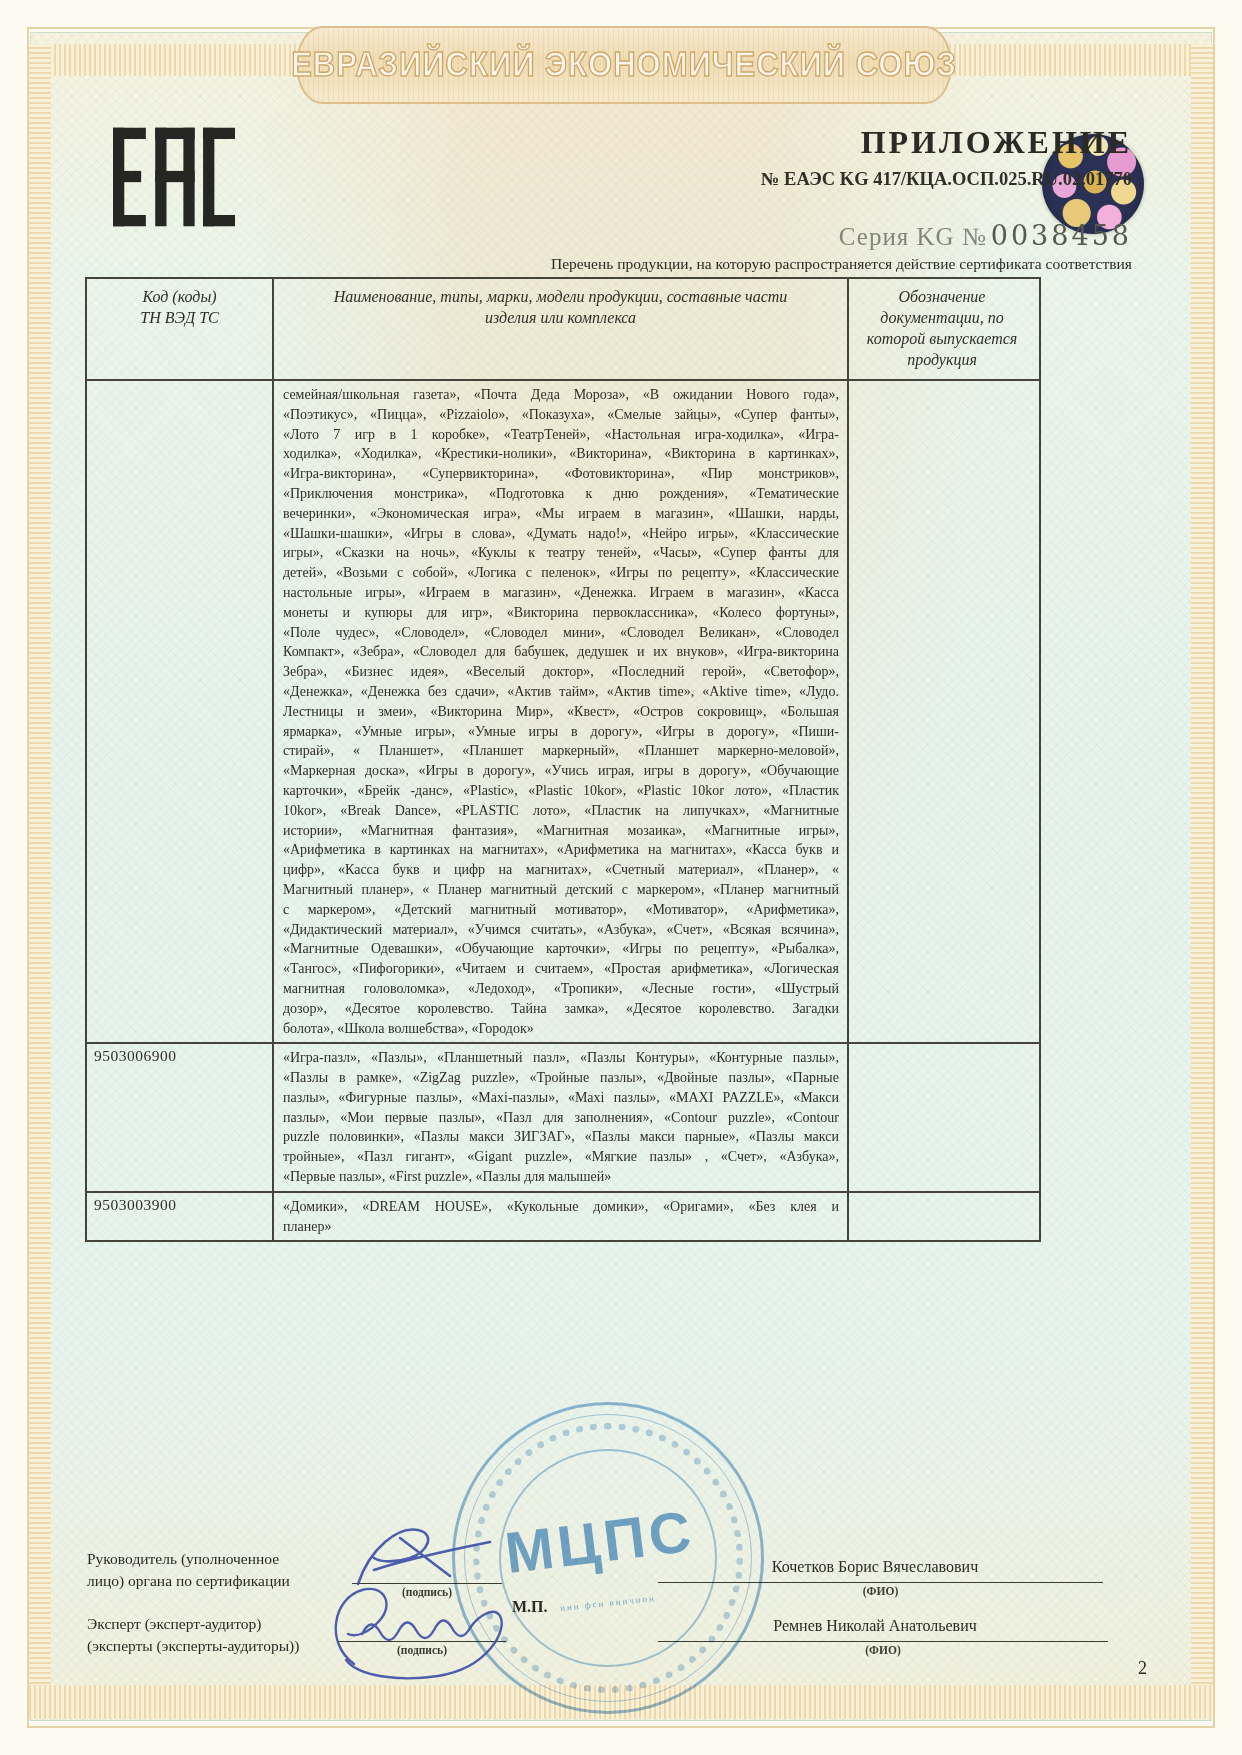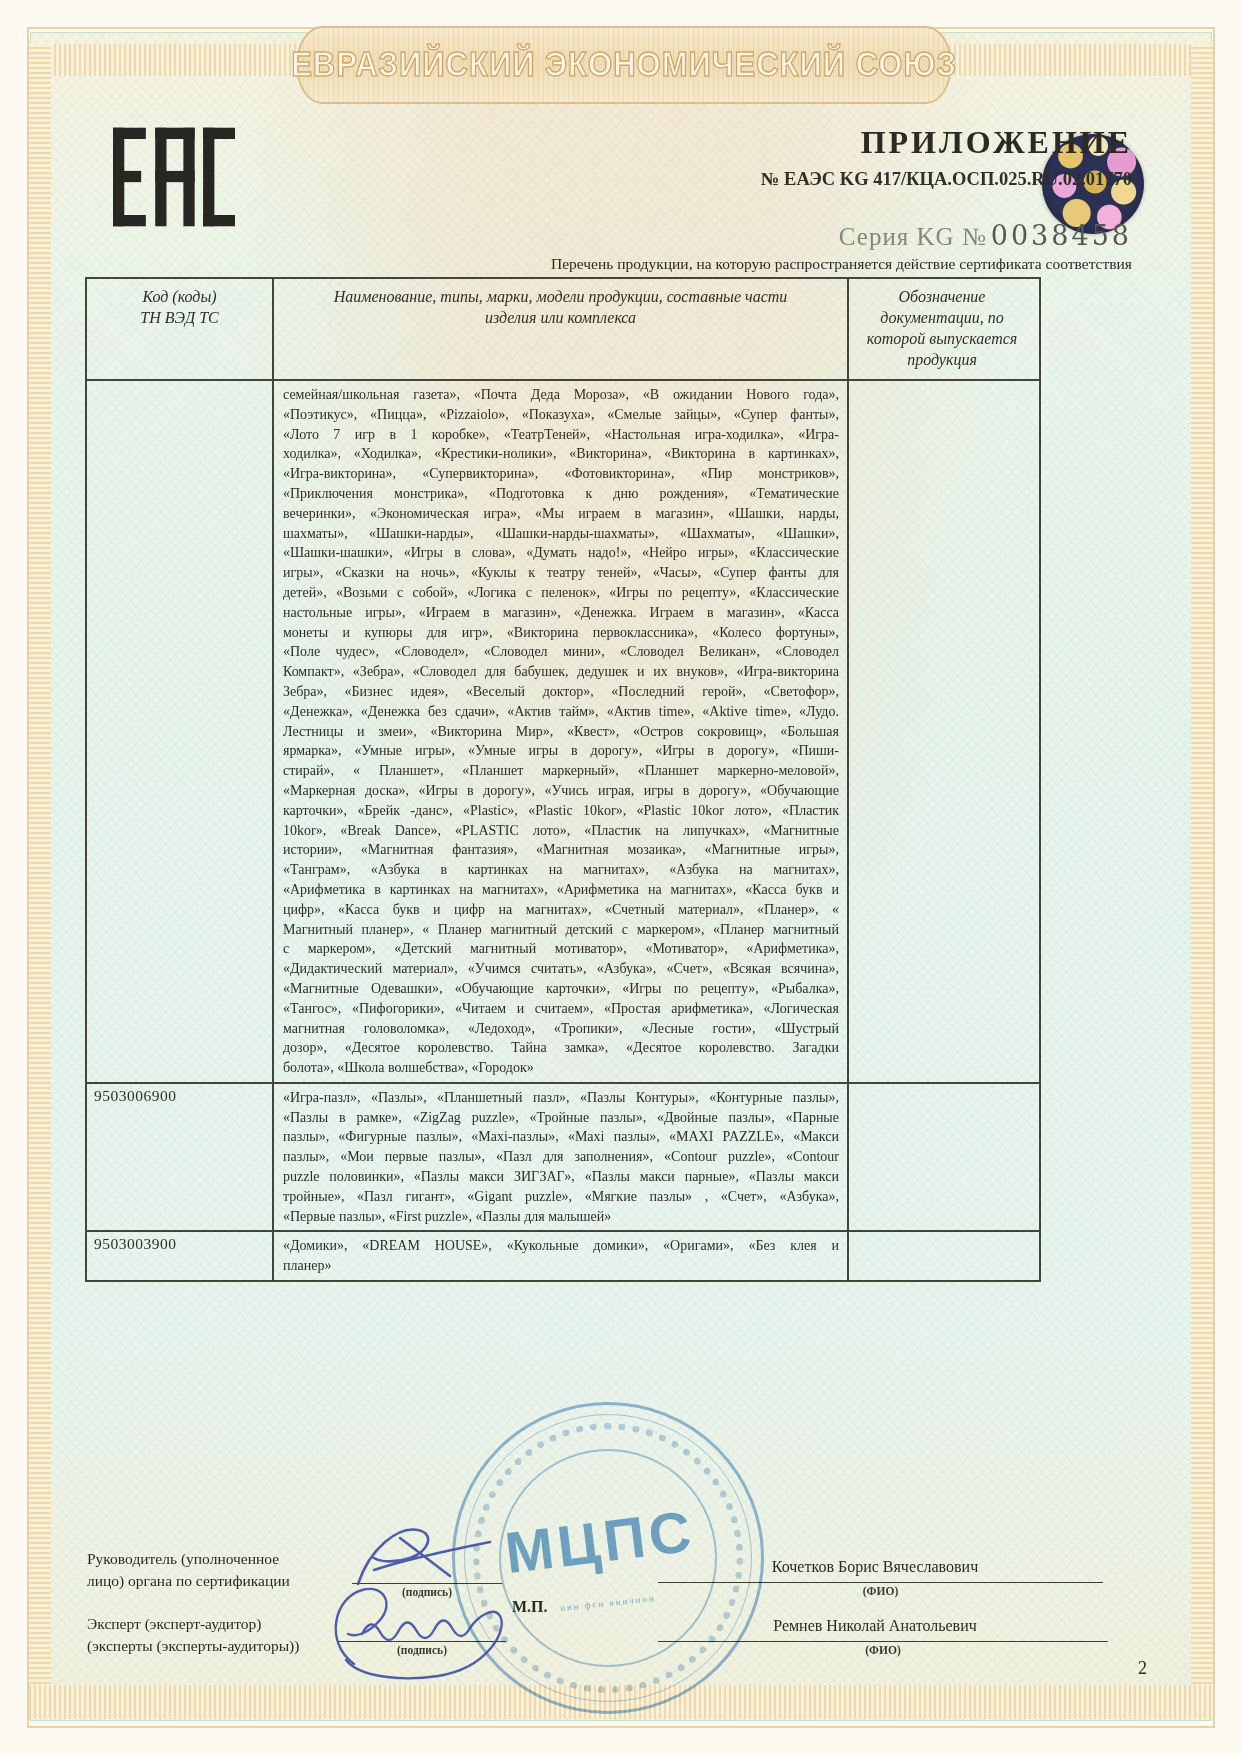--- a/index.html
+++ b/index.html
@@ -155,38 +155,36 @@
         <div class="trow">
           <div class="td code"></div>
           <div class="td names">
             <div class="tline">семейная/школьная газета», «Почта Деда Мороза», «В ожидании Нового года»,</div>
             <div class="tline">«Поэтикус», «Пицца», «Pizzaiolo», «Показуха», «Смелые зайцы», «Супер фанты»,</div>
             <div class="tline">«Лото 7 игр в 1 коробке», «ТеатрТеней», «Настольная игра-ходилка», «Игра-</div>
             <div class="tline">ходилка», «Ходилка», «Крестики-нолики», «Викторина», «Викторина в картинках»,</div>
             <div class="tline">«Игра-викторина», «Супервикторина», «Фотовикторина», «Пир монстриков»,</div>
             <div class="tline">«Приключения монстрика», «Подготовка к дню рождения», «Тематические</div>
             <div class="tline">вечеринки», «Экономическая игра», «Мы играем в магазин», «Шашки, нарды,</div>
-            <div class="tline">шахматы», «Шашки-нарды», «Шашки-нарды-шахматы», «Шахматы», «Шашки»,</div>
             <div class="tline">«Шашки-шашки», «Игры в слова», «Думать надо!», «Нейро игры», «Классические</div>
             <div class="tline">игры», «Сказки на ночь», «Куклы к театру теней», «Часы», «Супер фанты для</div>
             <div class="tline">детей», «Возьми с собой», «Логика с пеленок», «Игры по рецепту», «Классические</div>
             <div class="tline">настольные игры», «Играем в магазин», «Денежка. Играем в магазин», «Касса</div>
             <div class="tline">монеты и купюры для игр», «Викторина первоклассника», «Колесо фортуны»,</div>
             <div class="tline">«Поле чудес», «Словодел», «Словодел мини», «Словодел Великан», «Словодел</div>
             <div class="tline">Компакт», «Зебра», «Словодел для бабушек, дедушек и их внуков», «Игра-викторина</div>
             <div class="tline">Зебра», «Бизнес идея», «Веселый доктор», «Последний герой», «Светофор»,</div>
             <div class="tline">«Денежка», «Денежка без сдачи», «Актив тайм», «Актив time», «Aktive time», «Лудо.</div>
             <div class="tline">Лестницы и змеи», «Викторина Мир», «Квест», «Остров сокровищ», «Большая</div>
             <div class="tline">ярмарка», «Умные игры», «Умные игры в дорогу», «Игры в дорогу», «Пиши-</div>
             <div class="tline">стирай», « Планшет», «Планшет маркерный», «Планшет маркерно-меловой»,</div>
             <div class="tline">«Маркерная доска», «Игры в дорогу», «Учись играя, игры в дорогу», «Обучающие</div>
             <div class="tline">карточки», «Брейк -данс», «Plastic», «Plastic 10kor», «Plastic 10kor лото», «Пластик</div>
             <div class="tline">10kor», «Break Dance», «PLASTIC лото», «Пластик на липучках», «Магнитные</div>
             <div class="tline">истории», «Магнитная фантазия», «Магнитная мозаика», «Магнитные игры»,</div>
-            <div class="tline">«Танграм», «Азбука в картинках на магнитах», «Азбука на магнитах»,</div>
             <div class="tline">«Арифметика в картинках на магнитах», «Арифметика на магнитах», «Касса букв и</div>
             <div class="tline">цифр», «Касса букв и цифр на магнитах», «Счетный материал», «Планер», «</div>
             <div class="tline">Магнитный планер», « Планер магнитный детский с маркером», «Планер магнитный</div>
             <div class="tline">с маркером», «Детский магнитный мотиватор», «Мотиватор», «Арифметика»,</div>
             <div class="tline">«Дидактический материал», «Учимся считать», «Азбука», «Счет», «Всякая всячина»,</div>
             <div class="tline">«Магнитные Одевашки», «Обучающие карточки», «Игры по рецепту», «Рыбалка»,</div>
             <div class="tline">«Тангос», «Пифогорики», «Читаем и считаем», «Простая арифметика», «Логическая</div>
             <div class="tline">магнитная головоломка», «Ледоход», «Тропики», «Лесные гости», «Шустрый</div>
             <div class="tline">дозор», «Десятое королевство. Тайна замка», «Десятое королевство. Загадки</div>
             <div class="tline last">болота», «Школа волшебства», «Городок»</div>

